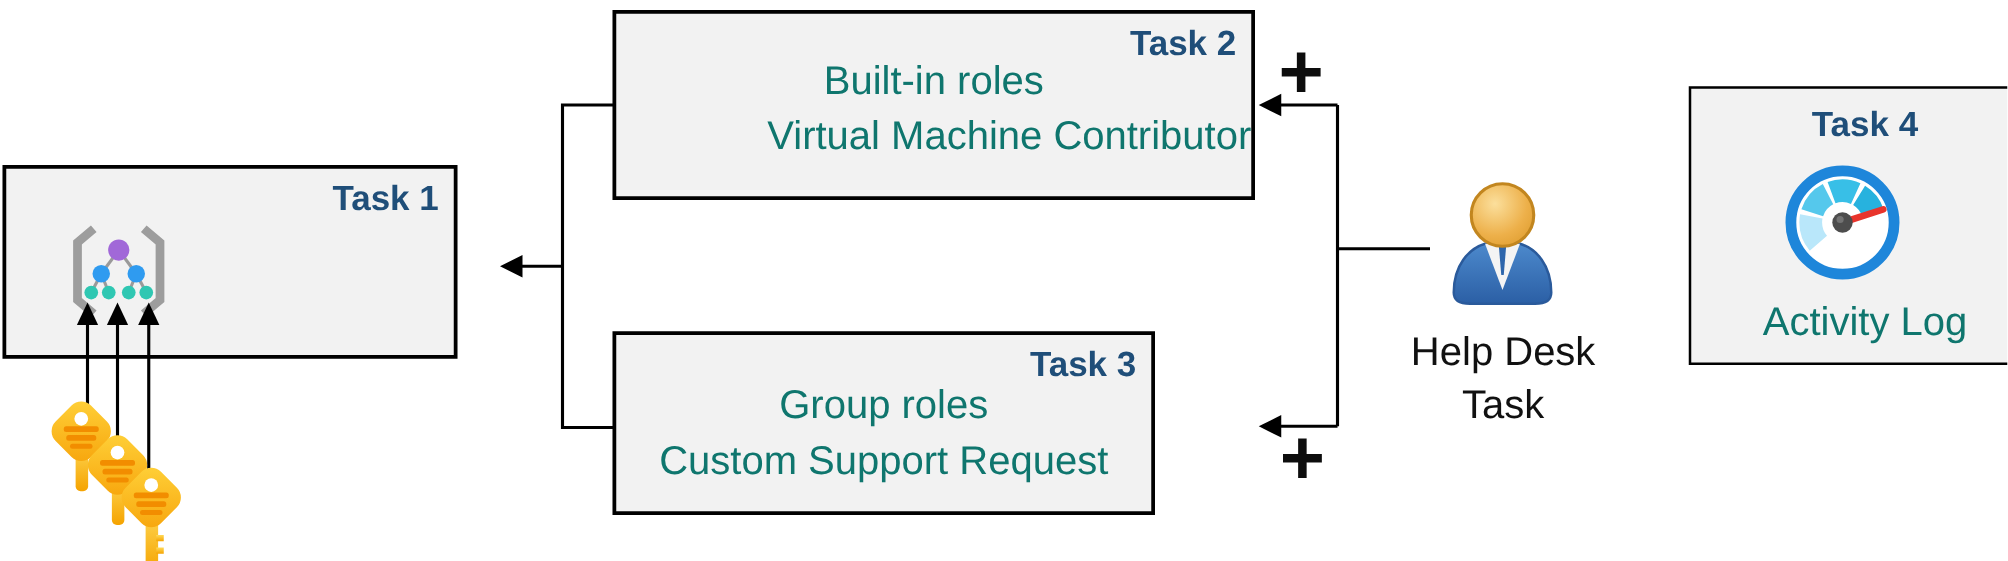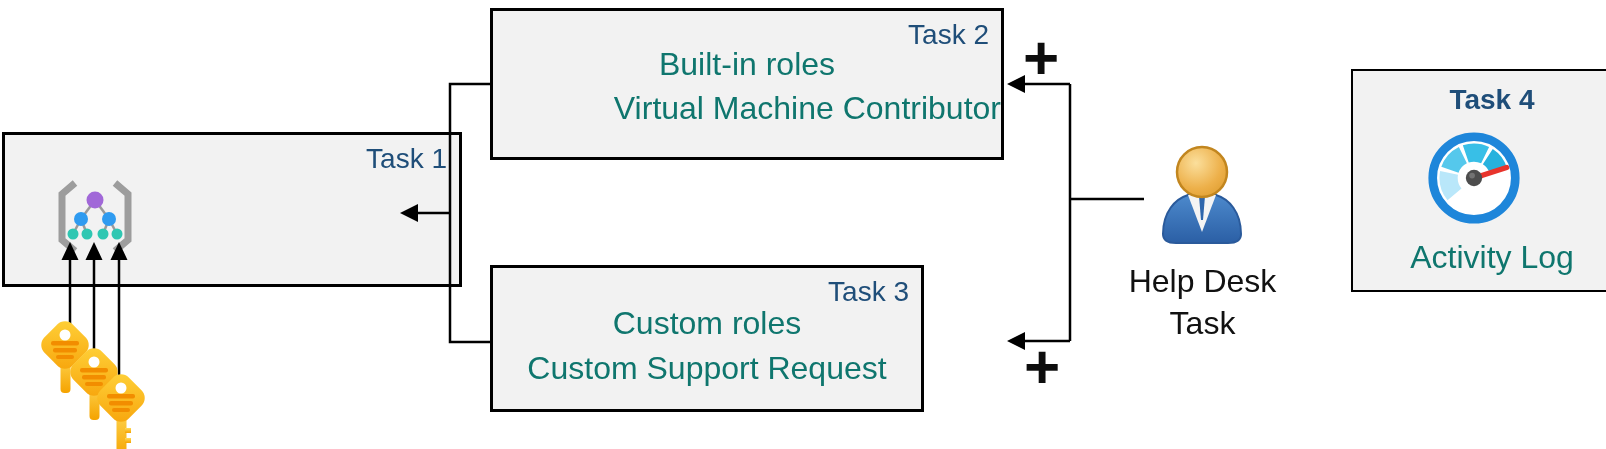--- a/index.html
+++ b/index.html
@@ -1,33 +1,33 @@
 <!DOCTYPE html>
 <html><head>
 <meta charset="utf-8">
 <style>
   html,body{margin:0;padding:0;background:#ffffff;}
   #canvas{
     position:relative;width:1606px;height:449px;overflow:hidden;background:#ffffff;
     font-family:"Liberation Sans", sans-serif;color:#111;
   }
   .box{position:absolute;background:#F2F2F2;border:3px solid #000;box-sizing:border-box;}
-  .task-label{position:absolute;top:8px;right:12px;font-size:28px;font-weight:normal;color:#1F4E79;white-space:nowrap;}
+  .task-label{position:absolute;top:8px;right:12px;font-size:28px;font-weight:bold;color:#1F4E79;white-space:nowrap;}
   .box-text{position:absolute;left:0;right:0;text-align:center;font-size:32px;line-height:44px;color:#0f766e;white-space:nowrap;}
   .plus{position:absolute;width:56px;height:56px;text-align:center;font-size:62px;line-height:56px;font-weight:700;color:#0d0d0d;}
   svg{display:block;}
   #connector-overlay{position:absolute;left:0;top:0;pointer-events:none;}
   .abs{position:absolute;}
 </style>
 </head>
 <body>
 
 <div id="canvas">
 
-  <div class="box" style="left:2px;top:132px;width:460px;height:155px;">
+  <div class="box" style="left:2px;top:132px;width:364px;height:155px;">
     <div class="task-label">Task 1</div>
 
     <svg class="abs" style="left:43px;top:41px;" width="94" height="84" viewBox="0 0 94 84">
       <g fill="none" stroke="#9D9D9D" stroke-width="7">
         <path d="M27 7 L14 18 L14 64 L27 75"></path>
         <path d="M67 7 L80 18 L80 64 L67 75"></path>
       </g>
       <g stroke="#9A9A9A" stroke-width="2.5">
         <line x1="47" y1="24" x2="33" y2="43"></line>
         <line x1="47" y1="24" x2="61" y2="43"></line>
@@ -47,21 +47,21 @@
   </div>
 
   <div class="box" style="left:490px;top:8px;width:514px;height:152px;">
     <div class="task-label">Task 2</div>
     <div class="box-text" style="top:31px;">Built-in roles</div>
     <div class="box-text" style="top:75px;text-align:right;">Virtual Machine Contributor</div>
   </div>
 
   <div class="box" style="left:490px;top:265px;width:434px;height:147px;">
     <div class="task-label">Task 3</div>
-    <div class="box-text" style="top:33px;">Custom roles</div>
+    <div class="box-text" style="top:33px;">Group roles</div>
     <div class="box-text" style="top:78px;">Custom Support Request</div>
   </div>
 
   <div class="box" style="left:1351px;top:69px;width:282px;height:223px;border-width:2px;">
     <div class="box-text" style="top:12px;font-size:28px;font-weight:bold;color:#1F4E79;line-height:34px;">Task 4</div>
 
     <svg class="abs" style="left:73px;top:59px;" width="96" height="96" viewBox="-50 -50 100 100">
       <circle cx="0" cy="0" r="43" fill="#ffffff" stroke="#1E86DA" stroke-width="9"></circle>
       <g fill="none" stroke-width="19">
         <circle cx="0" cy="0" r="26.5" pathLength="360" stroke="#B9E7FA" stroke-dasharray="52 308" stroke-dashoffset="-140"></circle>

